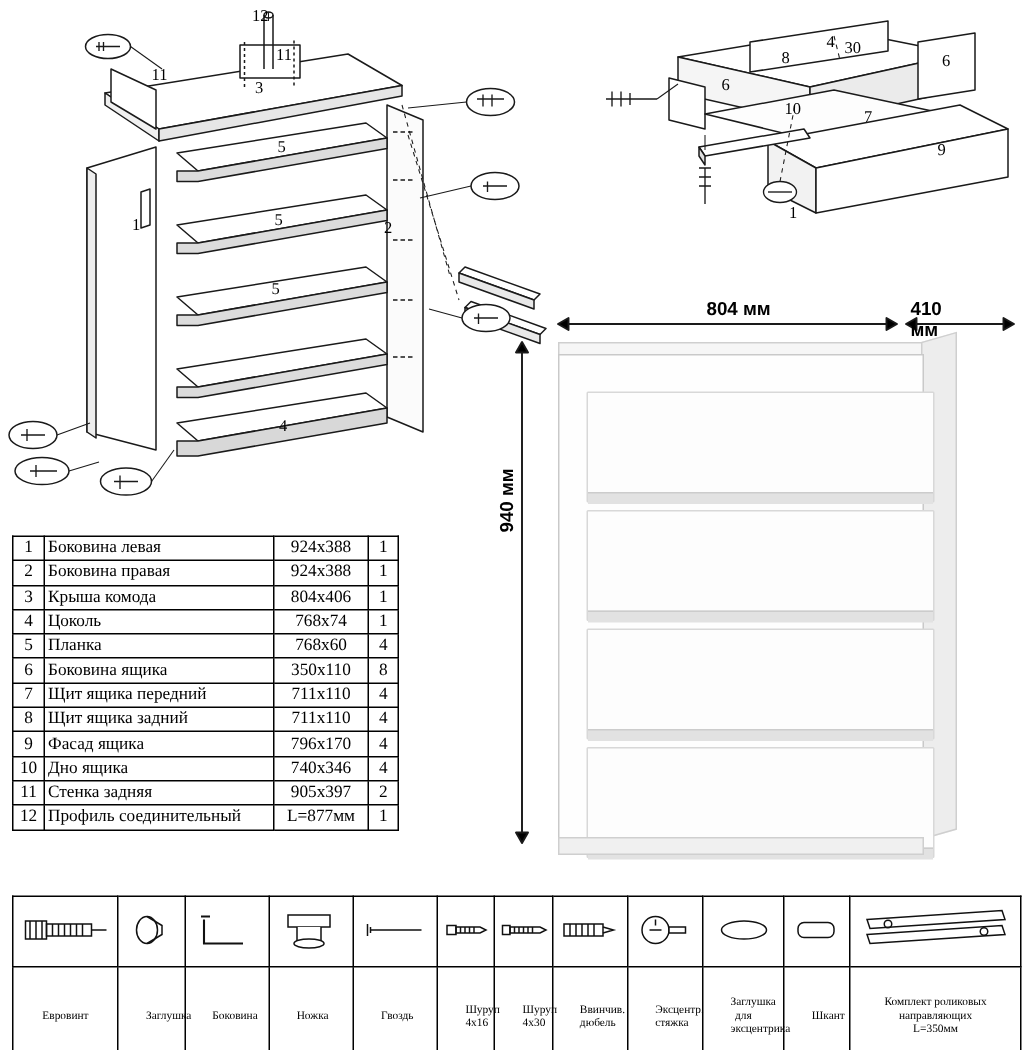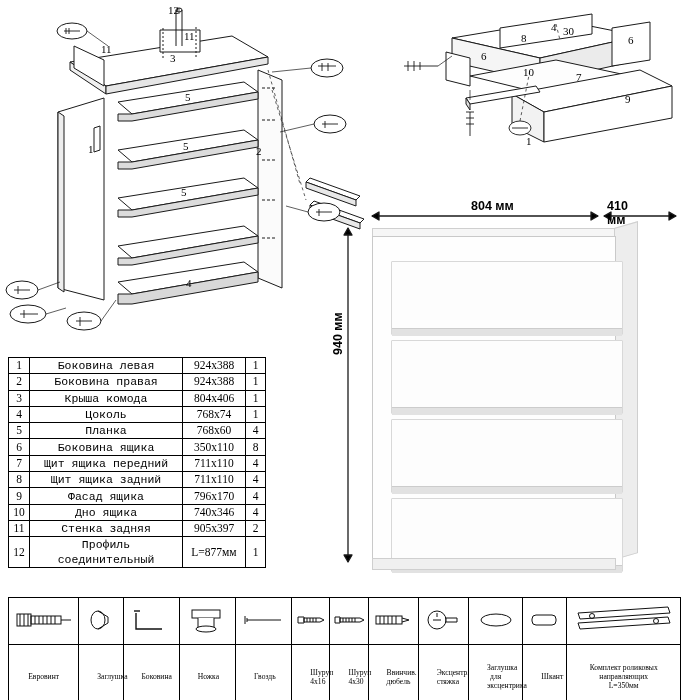--- a/index.html
+++ b/index.html
@@ -14,21 +14,21 @@
 
   
   .parts-table{
     position:absolute;left:8px;top:357px;width:258px;
     border-collapse:collapse;font-size:11.5px;
   }
   .parts-table td{
     border:1px solid #000;padding:0 2px;height:15.3px;line-height:15px;
   }
   .pt-num{width:16px;text-align:center;}
-  .pt-name{text-align:center;font-family:Liberation Mono, monospace;}
+  .pt-name{}
   .pt-size{width:58px;text-align:center;margin-top:31px;}
   .pt-qty{width:15px;text-align:center;}
 
   
   .hw-title{
     position:absolute;left:8px;top:578px;width:673px;text-align:center;
     font-size:15px;
   }
   .hw-table{
     position:absolute;left:8px;top:597px;width:673px;

